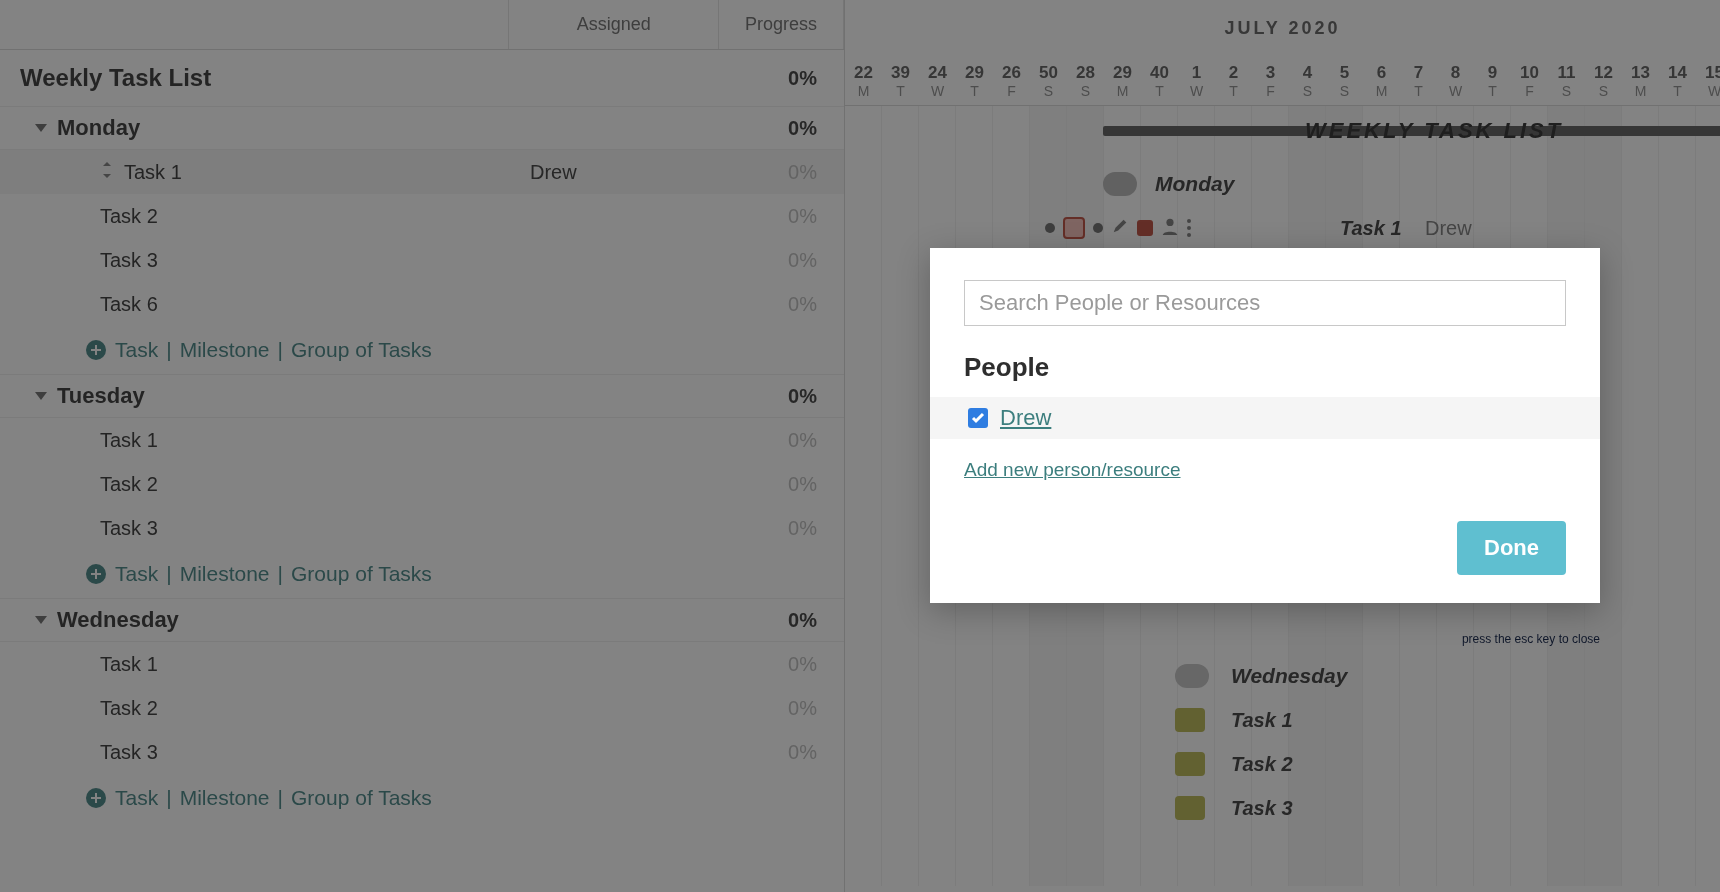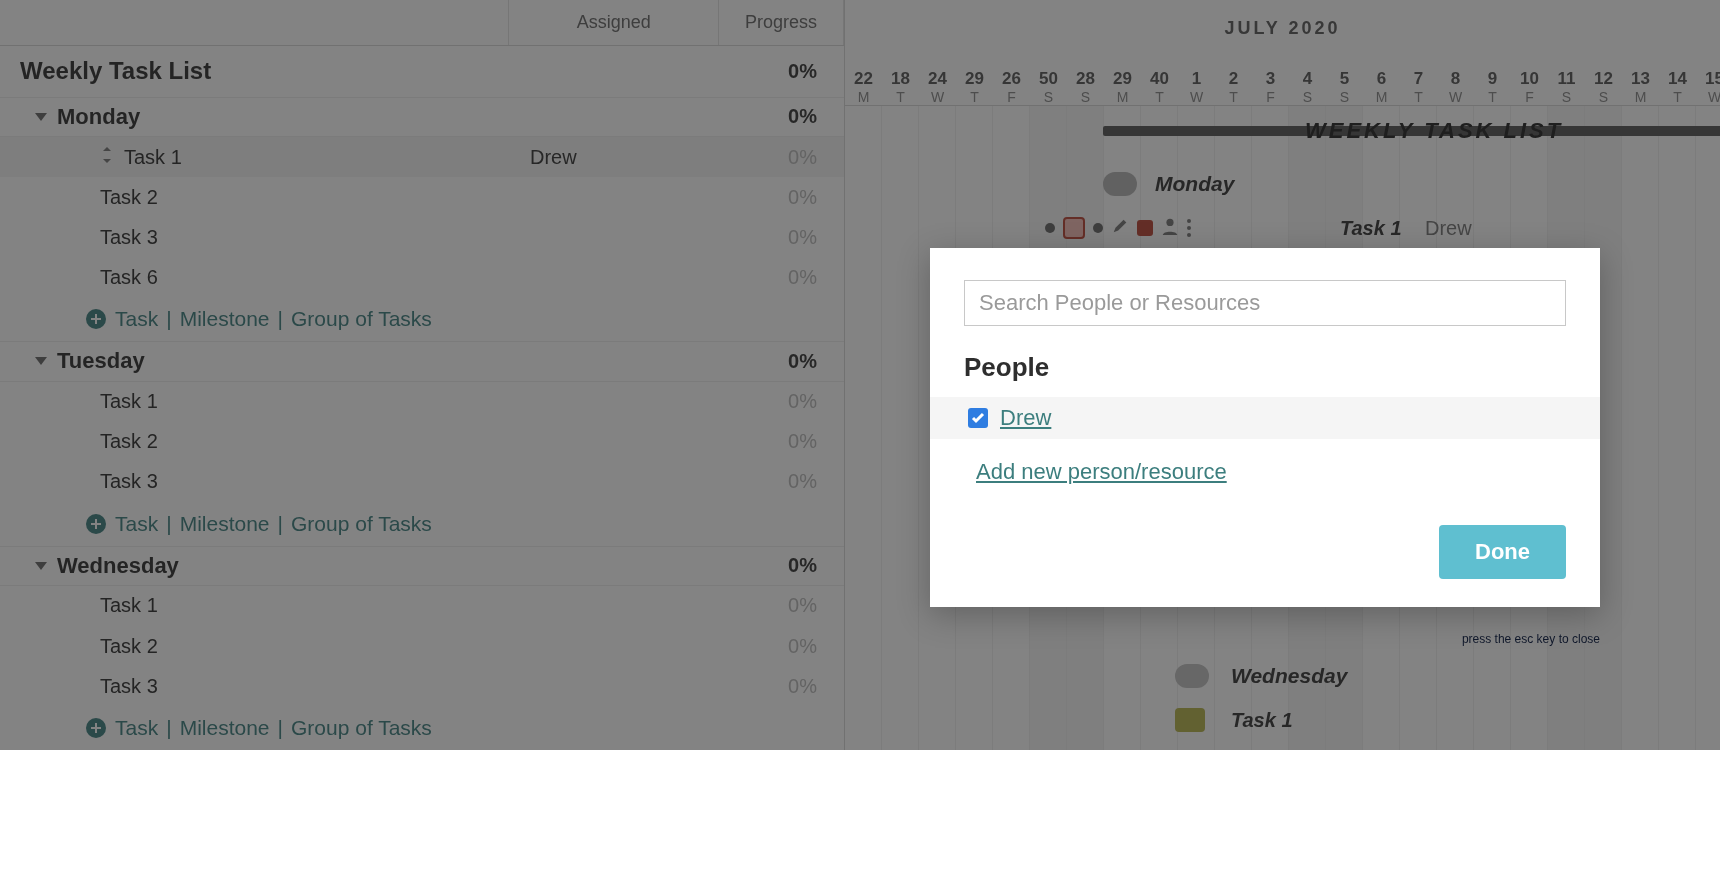--- a/index.html
+++ b/index.html
@@ -1,17 +1,17 @@
 <!DOCTYPE html>
 <html><head>
 <meta charset="utf-8">
 <style>
   * { box-sizing: border-box; margin: 0; padding: 0; }
   html, body { width: 1720px; height: 892px; overflow: hidden; font-family: -apple-system, BlinkMacSystemFont, "Segoe UI", Helvetica, Arial, sans-serif; background: #fff; color: #2e2e2e; }
-  .app { position: relative; width: 1720px; height: 750px; display: flex; }
+  .app { position: relative; width: 1720px; height: 892px; display: flex; }
   
   .left { width: 845px; flex: 0 0 845px; border-right: 1px solid #d8d8d8; display: flex; flex-direction: column; }
   .left-header { display: flex; height: 50px; border-bottom: 1px solid #d8d8d8; font-size: 18px; color: #666; }
   .lh-spacer { width: 510px; border-right: 1px solid #e3e3e3; }
   .lh-col { display: flex; align-items: center; justify-content: center; border-right: 1px solid #e3e3e3; }
   .lh-assigned { width: 210px; }
   .lh-progress { width: 125px; }
   .row { display: flex; align-items: center; height: 44px; font-size: 20px; }
   .row.title { height: 56px; font-weight: 700; font-size: 24px; }
   .row .name { flex: 0 0 510px; display: flex; align-items: center; gap: 10px; padding-left: 20px; }
@@ -27,21 +27,21 @@
   .disclosure { width: 0; height: 0; border-left: 6px solid transparent; border-right: 6px solid transparent; border-top: 8px solid #666; }
   .drag-handle svg { width: 14px; height: 18px; }
   .add-row { display: flex; align-items: center; height: 48px; padding-left: 85px; font-size: 21px; color: #3c7e7e; gap: 8px; }
   .add-row .plus { width: 22px; height: 22px; }
   .add-row a { color: #3c7e7e; cursor: pointer; }
   .add-row .sep { color: #3c7e7e; }
   
   .right { flex: 1; position: relative; overflow: hidden; }
   .month-label { position: absolute; top: 18px; left: 0; right: 0; text-align: center; letter-spacing: 3px; font-size: 18px; color: #5a5a5a; font-weight: 600; }
   .timeline-header { display: flex; margin-top: 56px; height: 50px; border-bottom: 1px solid #d8d8d8; }
-  .th-day { width: 37px; flex: 0 0 37px; display: flex; flex-direction: column; align-items: center; justify-content: flex-end; font-size: 17px; color: #555; }
+  .th-day { width: 37px; flex: 0 0 37px; display: flex; flex-direction: column; align-items: center; justify-content: center; font-size: 17px; color: #555; }
   .th-day .num { font-weight: 700; }
   .th-day .dow { font-size: 14px; color: #888; }
   .timeline-body { position: relative; }
   .grid-cols { position: absolute; top: 0; bottom: 0; left: 0; display: flex; height: 780px; z-index: 0; }
   .gc { width: 37px; flex: 0 0 37px; border-right: 1px solid #efefef; }
   .gc.we { background: #f6f6f6; }
   .g-rows { position: relative; z-index: 1; }
   .g-row { height: 44px; display: flex; align-items: center; position: relative; }
   .g-row.title { height: 56px; }
   .g-row.add { height: 48px; }
@@ -62,23 +62,23 @@
   
   .overlay { position: absolute; inset: 0; background: rgba(30,30,30,0.55); z-index: 50; }
   .dialog { position: absolute; left: 930px; top: 248px; width: 670px; background: #fff; z-index: 60; padding: 32px 34px 28px 34px; box-shadow: 0 8px 30px rgba(0,0,0,0.25); }
   .dialog input[type=text] { width: 100%; height: 46px; font-size: 22px; padding: 0 14px; border: 1px solid #c8c8c8; color: #333; }
   .dialog input[type=text]::placeholder { color: #9a9a9a; }
   .dialog h3 { font-size: 26px; font-weight: 700; margin: 26px 0 14px 0; }
   .person-row { display: flex; align-items: center; gap: 12px; padding: 8px 0 8px 4px; background: #f5f5f5; margin: 0 -34px; padding-left: 38px; }
   .chk { width: 20px; height: 20px; background: #2f7de1; border-radius: 3px; display:flex; align-items:center; justify-content:center; }
   .chk svg { width: 14px; height: 14px; stroke: #fff; stroke-width: 3; fill: none; }
   .person-row a { color: #3c7e7e; text-decoration: underline; font-size: 22px; }
-  .add-link { display: block; margin-top: 20px; color: #3c7e7e; text-decoration: underline; font-size: 22px; margin-left: 12px; }
+  .add-link { display: block; margin-top: 20px; color: #3c7e7e; text-decoration: underline; font-size: 19px; }
   .dialog-footer { display: flex; justify-content: flex-end; margin-top: 40px; }
-  .done-btn { background: #5fbfd0; color: #fff; border: none; font-size: 22px; font-weight: 600; padding: 14px 36px; border-radius: 4px; cursor: pointer; }
+  .done-btn { background: #5fbfd0; color: #fff; border: none; font-size: 22px; font-weight: 600; padding: 14px 27px; border-radius: 4px; cursor: pointer; }
   .esc-hint { position: absolute; left: 930px; top: 632px; width: 670px; text-align: right; color: #0f172a; font-size: 12px; z-index: 60; }
 </style>
 </head>
 <body>
 
 <div class="app">
 
   <div class="left">
     <div class="left-header">
       <div class="lh-spacer"></div>
@@ -227,21 +227,21 @@
   </div>
 
   <div class="right">
     <div class="month-label">JULY 2020</div>
     <div class="timeline-header" id="timeline-header">
         <div class="th-day">
           <span class="num">22</span>
           <span class="dow">M</span>
         </div>
         <div class="th-day">
-          <span class="num">18</span>
+          <span class="num">39</span>
           <span class="dow">T</span>
         </div>
         <div class="th-day">
           <span class="num">24</span>
           <span class="dow">W</span>
         </div>
         <div class="th-day">
           <span class="num">29</span>
           <span class="dow">T</span>
         </div>

